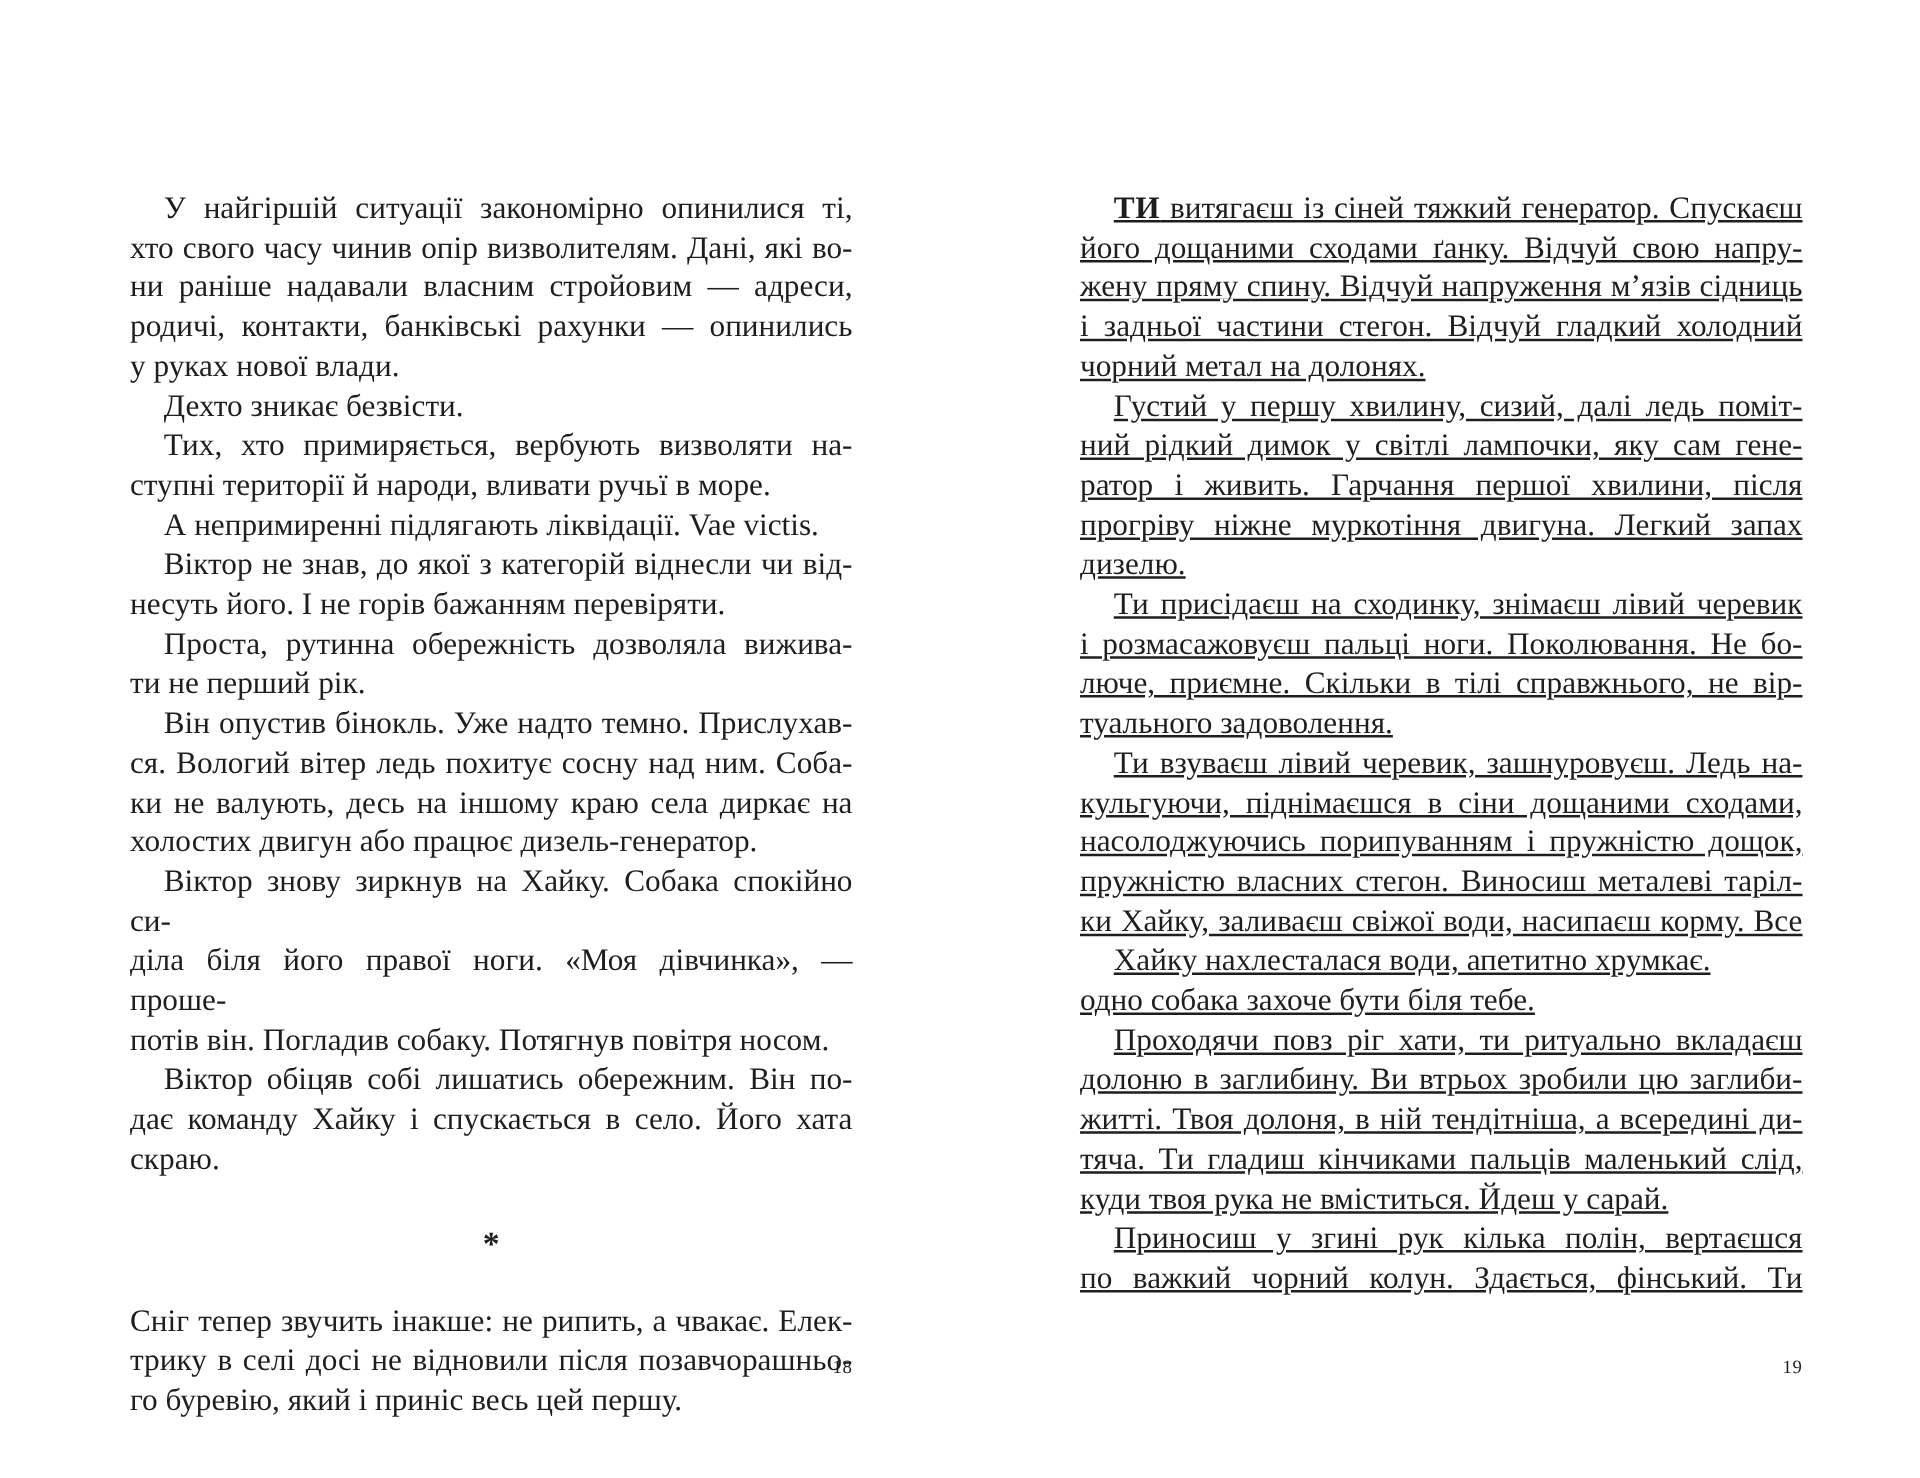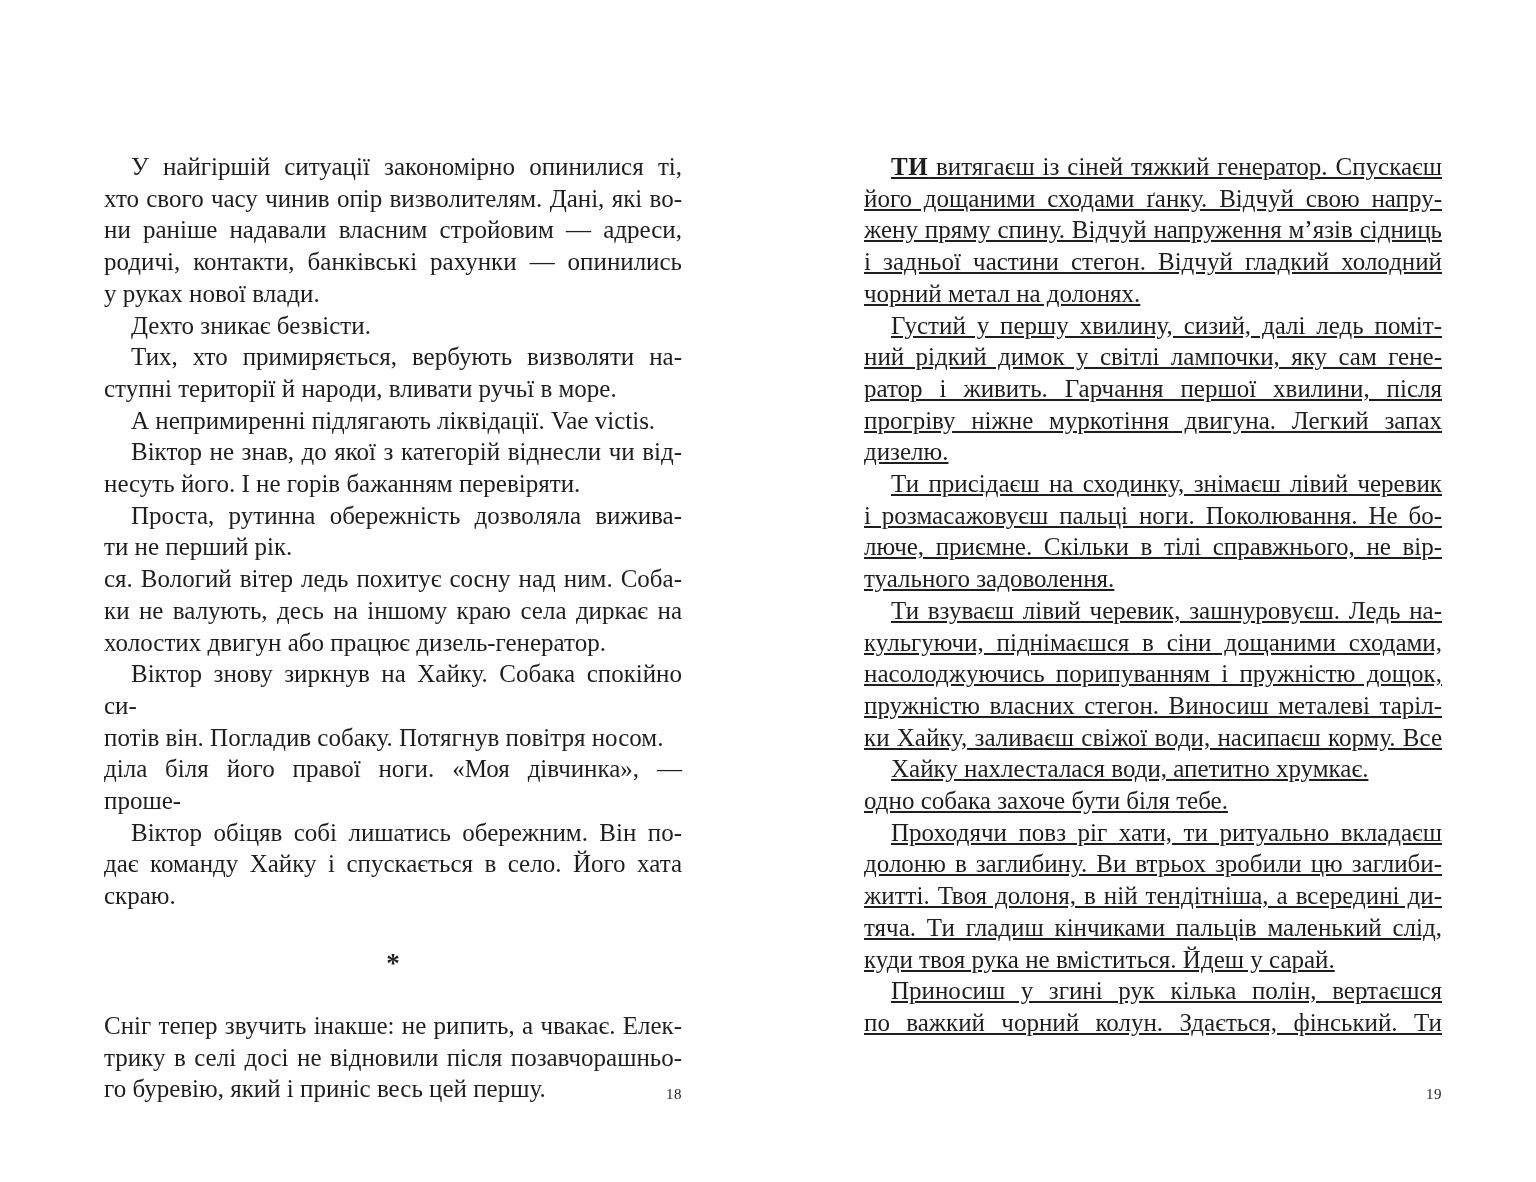--- a/index.html
+++ b/index.html
@@ -76,26 +76,27 @@
         <div class="line">родичі, контакти, банківські рахунки — опинились</div>
         <div class="line para-end">у руках нової влади.</div>
         <div class="line indent para-end">Дехто зникає безвісти.</div>
         <div class="line indent">Тих, хто примиряється, вербують визволяти на-</div>
         <div class="line para-end">ступні території й народи, вливати ручьї в море.</div>
         <div class="line indent para-end">А непримиренні підлягають ліквідації. Vae victis.</div>
         <div class="line indent">Віктор не знав, до якої з категорій віднесли чи від-</div>
         <div class="line para-end">несуть його. І не горів бажанням перевіряти.</div>
         <div class="line indent">Проста, рутинна обережність дозволяла вижива-</div>
         <div class="line para-end">ти не перший рік.</div>
+        <div class="line indent">Він опустив бінокль. Уже надто темно. Прислухав-</div>
         <div class="line">ся. Вологий вітер ледь похитує сосну над ним. Соба-</div>
         <div class="line">ки не валують, десь на іншому краю села диркає на</div>
         <div class="line para-end">холостих двигун або працює дизель-генератор.</div>
         <div class="line indent">Віктор знову зиркнув на Хайку. Собака спокійно си-</div>
+        <div class="line">діла біля його правої ноги. «Моя дівчинка», — проше-</div>
         <div class="line para-end">потів він. Погладив собаку. Потягнув повітря носом.</div>
-        <div class="line">діла біля його правої ноги. «Моя дівчинка», — проше-</div>
         <div class="line indent">Віктор обіцяв собі лишатись обережним. Він по-</div>
         <div class="line">дає команду Хайку і спускається в село. Його хата</div>
         <div class="line para-end">скраю.</div>
         <div class="separator">
           <div class="glyph">*</div>
         </div>
         <div class="line">Сніг тепер звучить інакше: не рипить, а чвакає. Елек-</div>
         <div class="line">трику в селі досі не відновили після позавчорашньо-</div>
         <div class="line para-end">го буревію, який і приніс весь цей першу.</div>
       </div>

